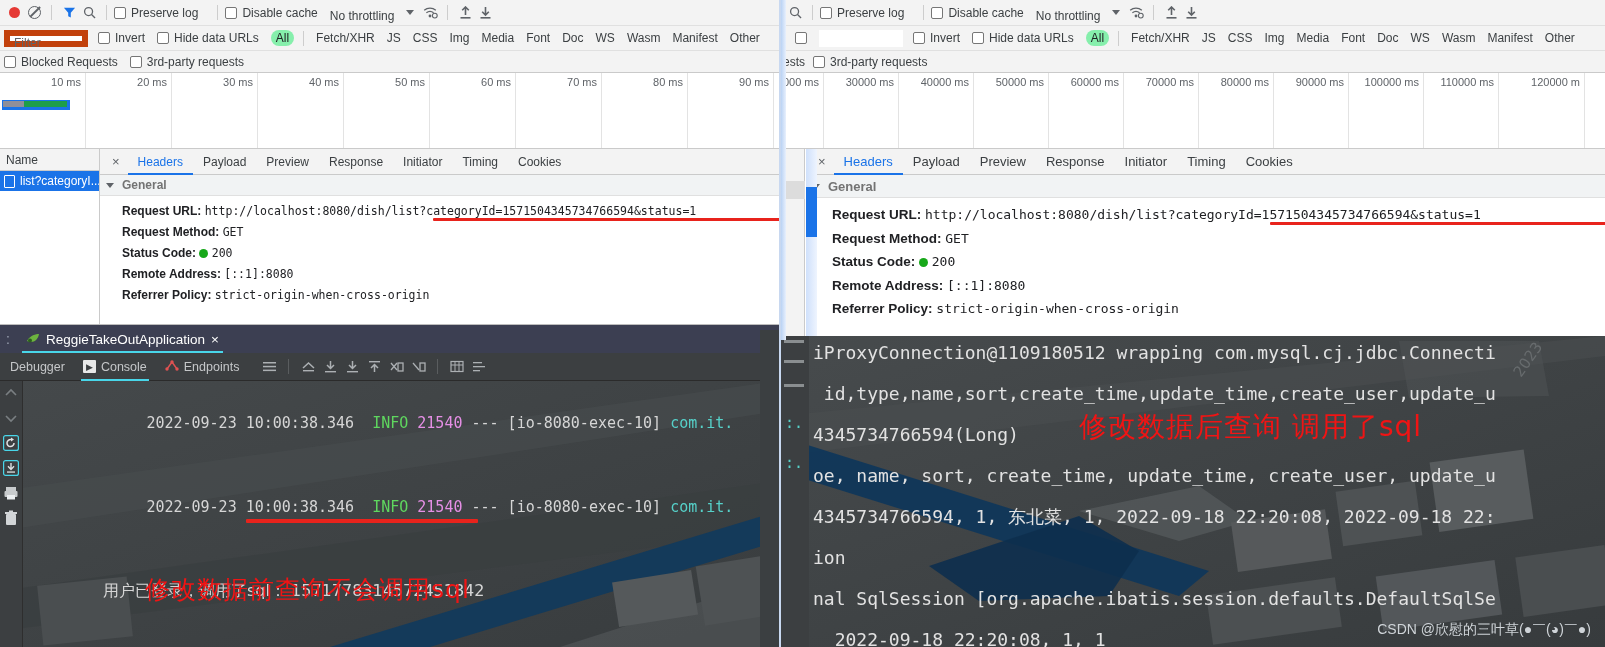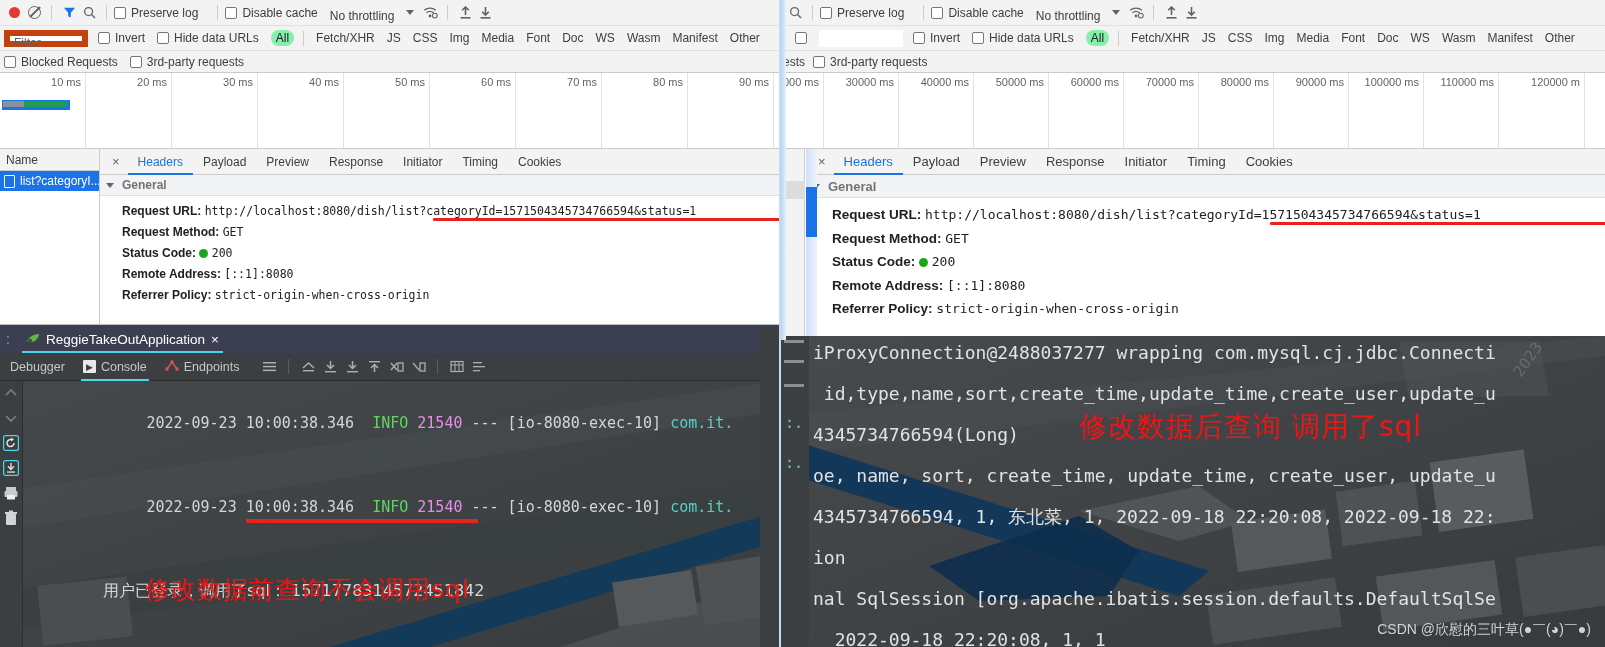--- a/index.html
+++ b/index.html
@@ -708,21 +708,21 @@
         </svg>
       </div>
       <div class="rgutter">
         <div style="position:absolute;left:5px;top:4px;width:20px;height:3px;background:#8a8e90"></div>
         <div style="position:absolute;left:5px;top:24px;width:20px;height:3px;background:#8a8e90"></div>
         <div style="position:absolute;left:5px;top:48px;width:20px;height:3px;background:#8a8e90"></div>
         <div style="position:absolute;left:6px;top:78px;color:#56d1c9;font-size:15px;font-family:'DejaVu Sans Mono',monospace">:.</div>
         <div style="position:absolute;left:6px;top:118px;color:#56d1c9;font-size:15px;font-family:'DejaVu Sans Mono',monospace">:.</div>
       </div>
       <div style="position:absolute;left:34px;top:-4px;right:0;bottom:0;overflow:hidden">
-        <div class="rlog">iProxyConnection@2488037277 wrapping com.mysql.cj.jdbc.Connecti</div>
+        <div class="rlog">iProxyConnection@1109180512 wrapping com.mysql.cj.jdbc.Connecti</div>
         <div class="rlog"> id,type,name,sort,create_time,update_time,create_user,update_u</div>
         <div class="rlog">4345734766594(Long)</div>
         <div class="rlog">oe, name, sort, create_time, update_time, create_user, update_u</div>
         <div class="rlog">4345734766594, 1, 东北菜, 1, 2022-09-18 22:20:08, 2022-09-18 22:</div>
         <div class="rlog">ion</div>
         <div class="rlog">nal SqlSession [org.apache.ibatis.session.defaults.DefaultSqlSe</div>
         <div class="rlog">  2022-09-18 22:20:08, 1, 1</div>
       </div>
       <span class="annot-red" style="left:300px;top:72px;font-size:28px">修改数据后查询  调用了sql</span>
       <span class="wm">CSDN @欣慰的三叶草(●￣(◕)￣●)</span>

